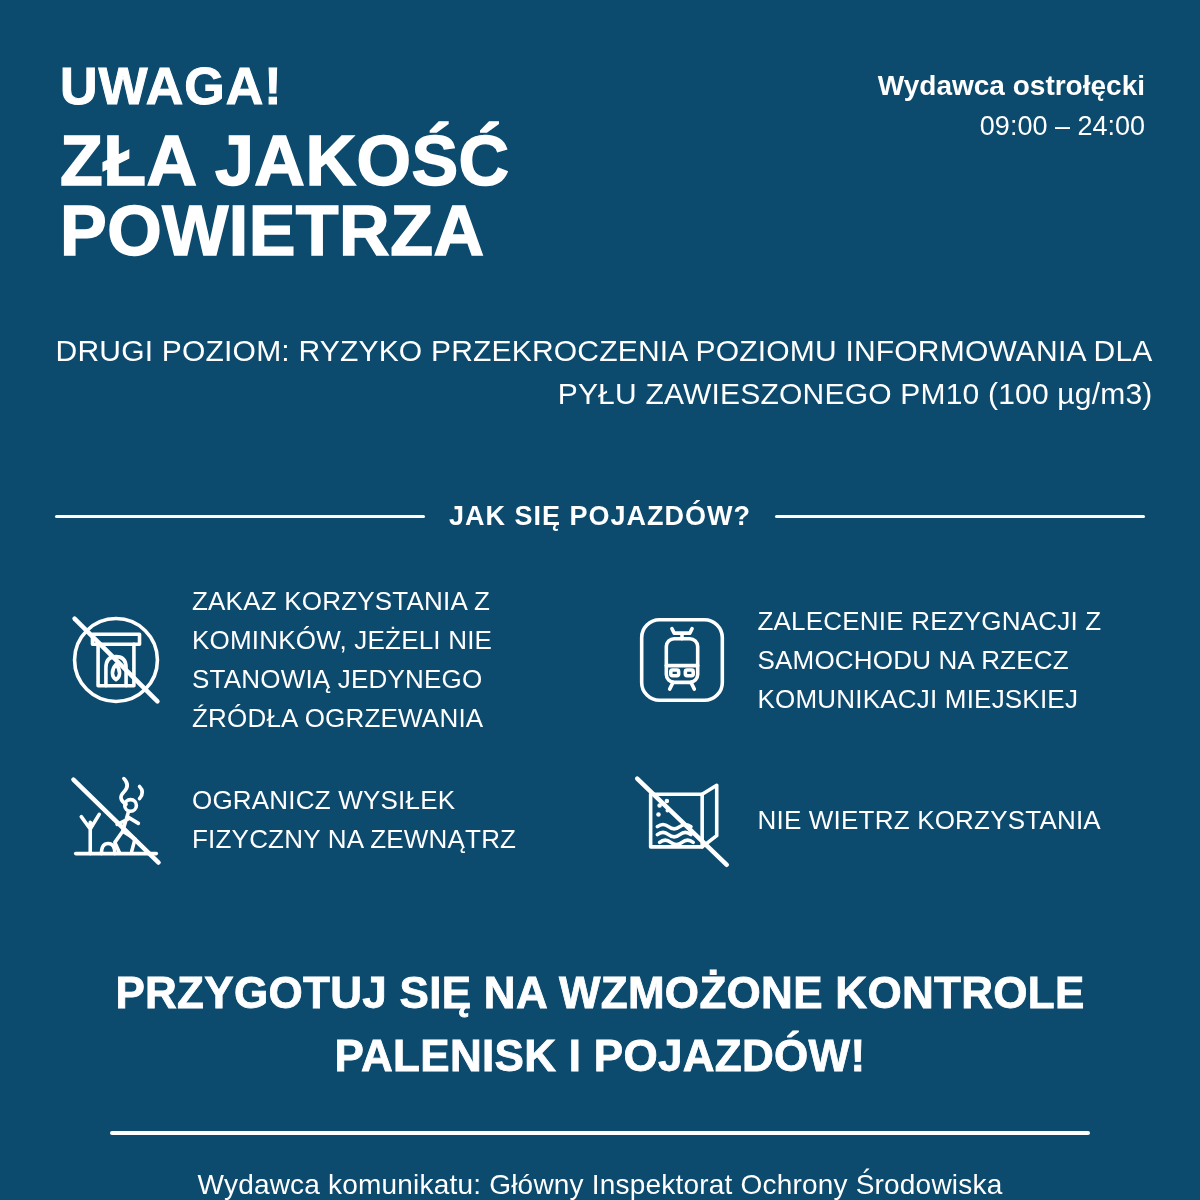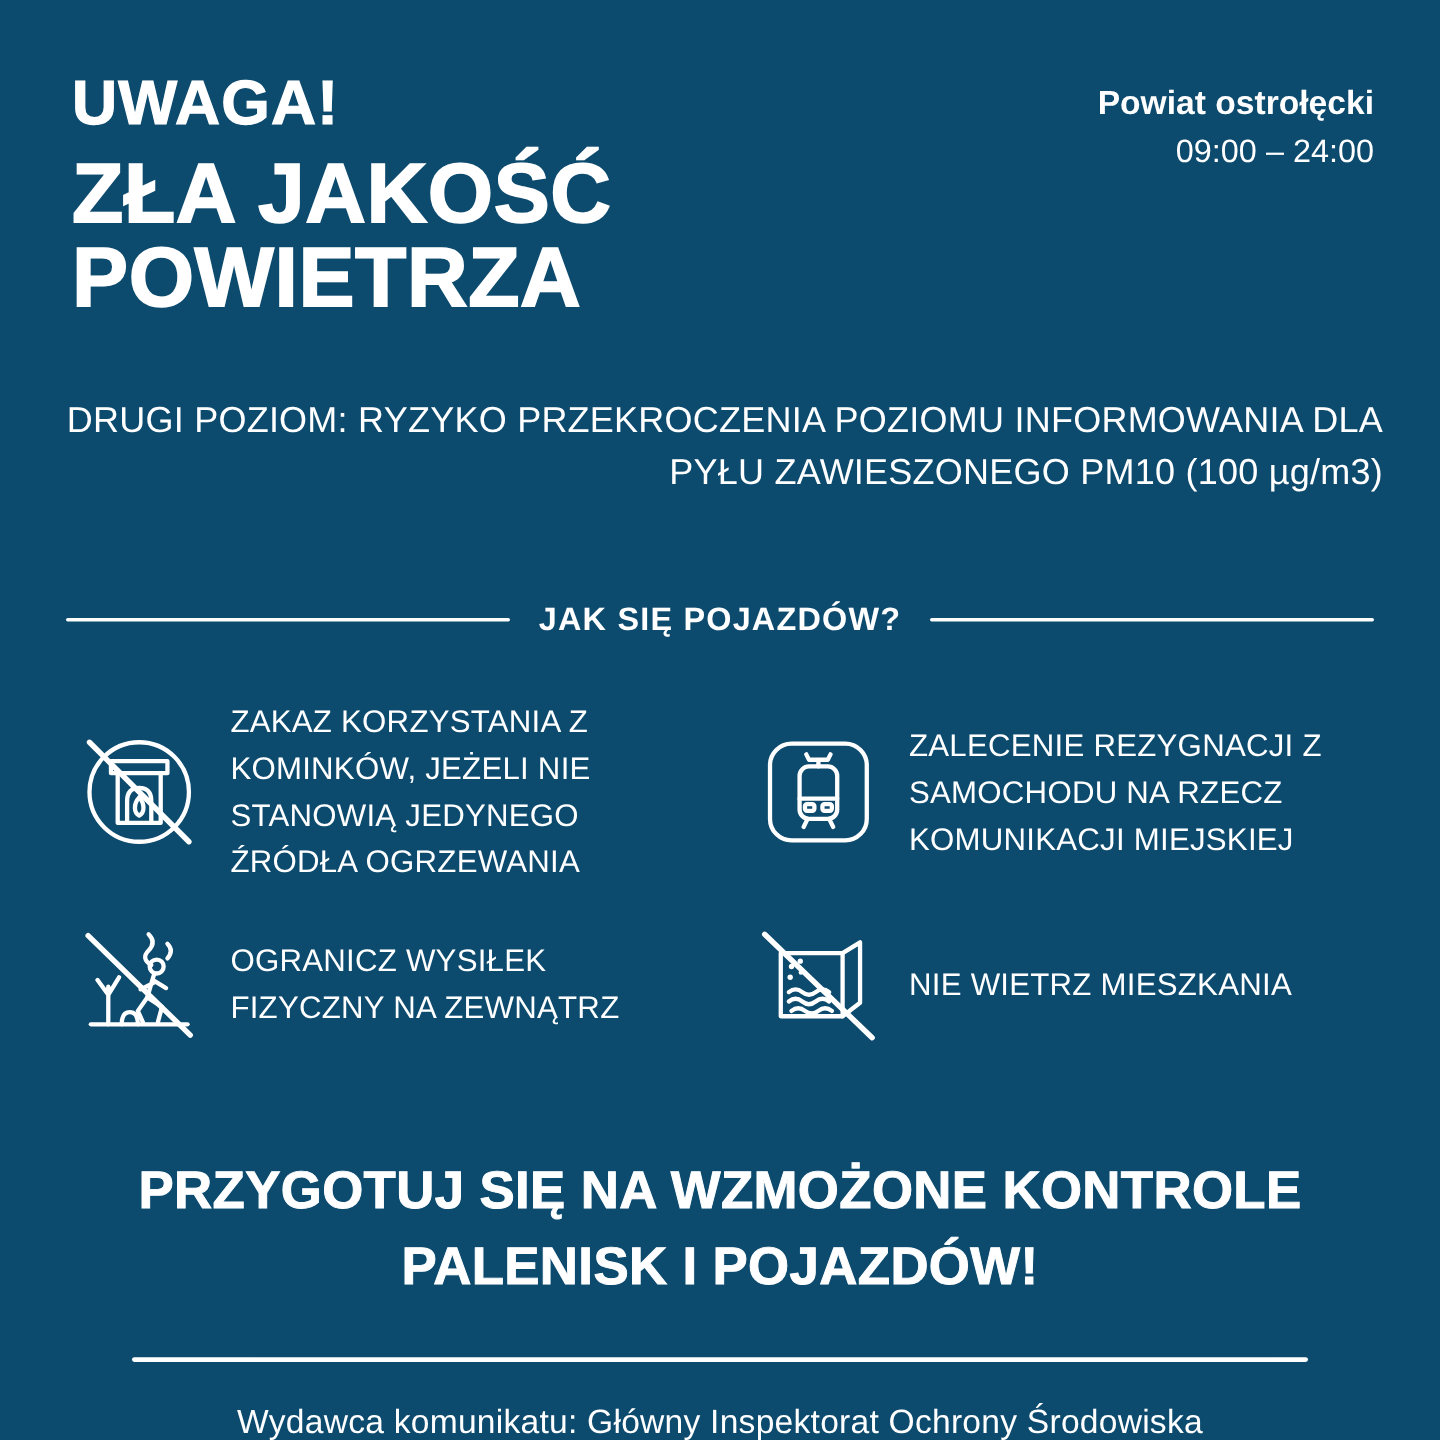--- a/index.html
+++ b/index.html
@@ -140,21 +140,21 @@
 
   <div class="header">
     <div class="header-left">
       <div class="alert-prefix">UWAGA!</div>
       <div class="main-title">
         <div>ZŁA JAKOŚĆ</div>
         <div>POWIETRZA</div>
       </div>
     </div>
     <div class="header-right">
-      <div class="region-name">Powiat ostrołęcki</div>
+      <div class="region-name">Wydawca ostrołęcki</div>
       <div>09:00 – 24:00</div>
     </div>
   </div>
 
   <div class="alert-level">DRUGI POZIOM: RYZYKO PRZEKROCZENIA POZIOMU INFORMOWANIA DLA PYŁU ZAWIESZONEGO PM10 (100 µg/m3)</div>
 
   <div class="section-divider">
     <div class="divider-line"></div>
     <div class="divider-title">JAK SIĘ POJAZDÓW?</div>
     <div class="divider-line"></div>
@@ -216,21 +216,21 @@
           <circle class="icon-dot" cx="30" cy="37" r="2"></circle>
           <circle class="icon-dot" cx="36.5" cy="33" r="2"></circle>
           <circle class="icon-dot" cx="29" cy="45" r="2"></circle>
           <circle class="icon-dot" cx="37" cy="41.5" r="1.7"></circle>
           <path class="icon-stroke" d="M28 56 Q33 52 38 56 T48 56 T58 56" stroke-width="2.4"></path>
           <path class="icon-stroke" d="M28 63 Q33 59 38 63 T48 63 T58 63" stroke-width="2.4"></path>
           <path class="icon-stroke" d="M30 70 Q35 66 40 70 T50 70 T60 70" stroke-width="2.4"></path>
           <line class="icon-stroke icon-strike" x1="10" y1="13" x2="90" y2="90"></line>
         </svg>
       </div>
-      <div class="item-text">NIE WIETRZ MIESZKANIA</div>
+      <div class="item-text">NIE WIETRZ KORZYSTANIA</div>
     </div>
 
   </div>
 
   <div class="warning">
     <div>PRZYGOTUJ SIĘ NA WZMOŻONE KONTROLE</div>
     <div>PALENISK I POJAZDÓW!</div>
   </div>
 
   <div class="footer">

